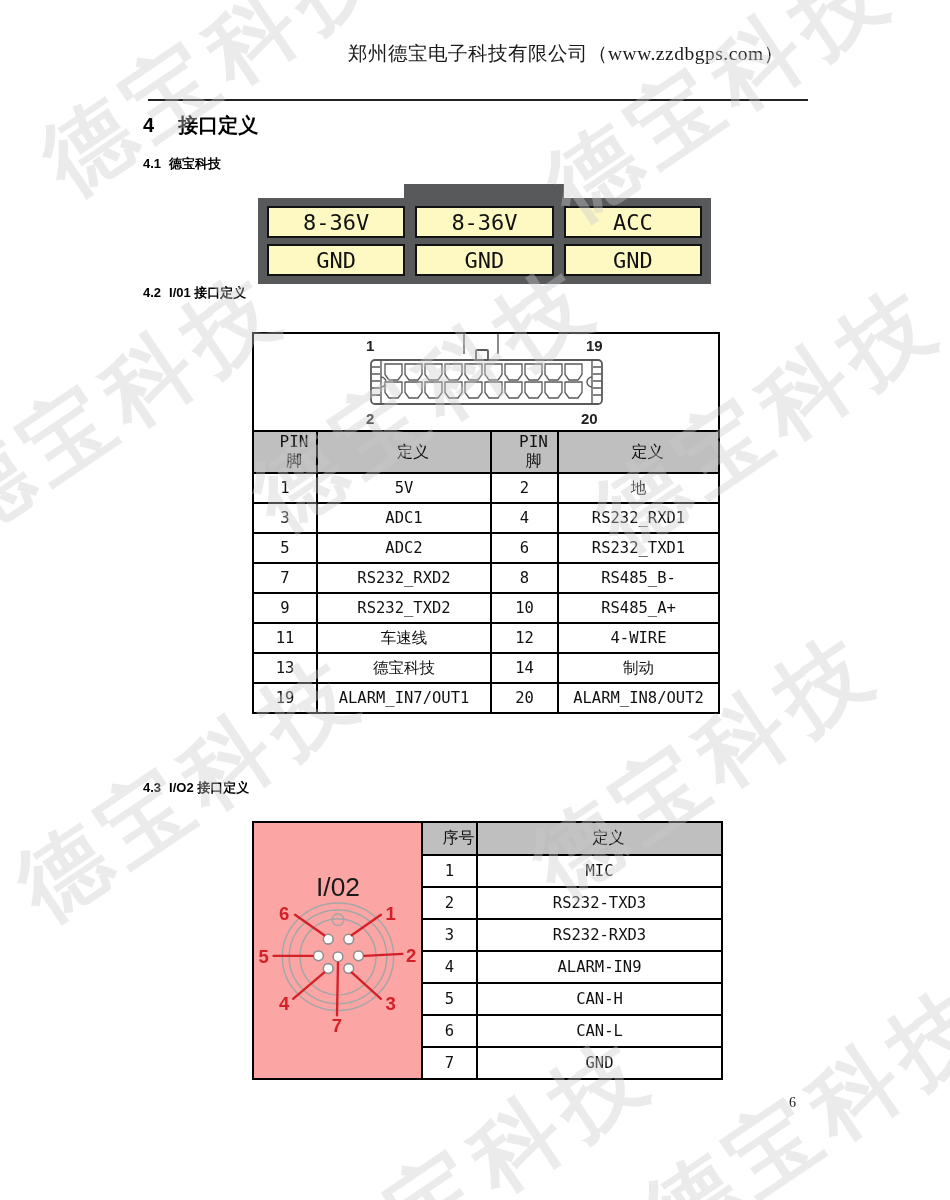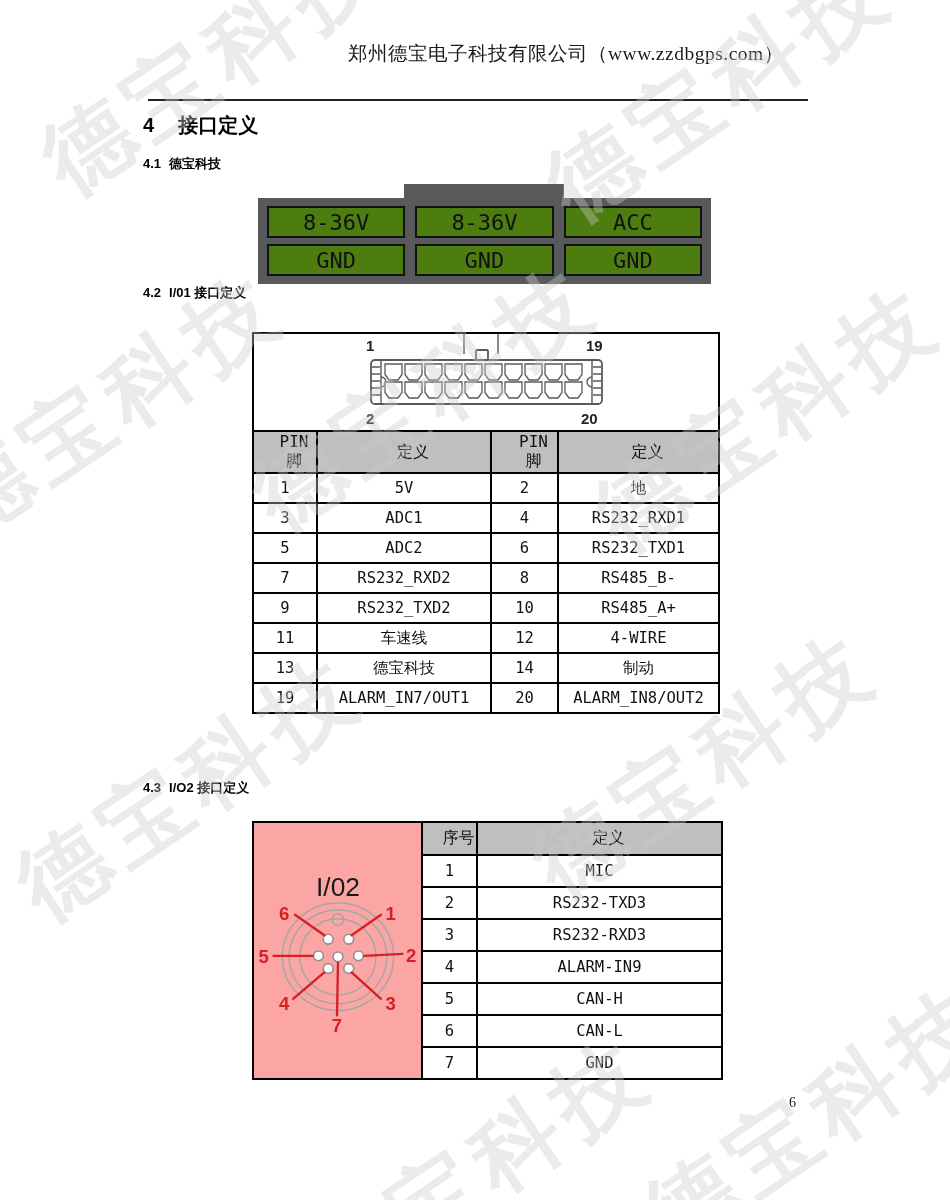--- a/index.html
+++ b/index.html
@@ -27,21 +27,21 @@
   .hd-sub{font-size:13px;gap:8px;}
   .h41{top:155px;}
   .h42{top:284px;}
   .h43{top:779px;}
   
   .pwr{position:absolute;left:258px;top:184px;width:453px;height:100px;z-index:1;}
   .pwr-tab{position:absolute;left:146px;top:0;width:160px;height:16px;background:var(--connector-frame-gray);}
   .pwr-frame{position:absolute;left:0;top:14px;width:453px;height:86px;background:var(--connector-frame-gray);
              box-sizing:border-box;padding:8px 9px;display:grid;
              grid-template-columns:1fr 1fr 1fr;grid-template-rows:1fr 1fr;gap:6px 10px;}
-  .pwr-cell{background:#4d7c0f;border:2px solid #121212;display:flex;align-items:center;justify-content:center;
+  .pwr-cell{background:#fef9c3;border:2px solid #121212;display:flex;align-items:center;justify-content:center;
             font-family:var(--mono);font-size:22px;color:#111;}
   
   table{border-collapse:collapse;table-layout:fixed;z-index:1;background:transparent;}
   td,th{border:2px solid #000;text-align:center;vertical-align:middle;padding:0;
         font-family:var(--mono);font-weight:normal;color:#111;background:#fff;}
   th{background:var(--table-header-gray);font-size:16px;padding-left:18px;}
   .t42{position:absolute;left:252px;top:332px;width:466px;}
   .t42 col.c-pin{width:64px;}  .t42 col.c-def1{width:174px;}
   .t42 col.c-pin2{width:67px;} .t42 col.c-def2{width:161px;}
   .t42 .imgcell{height:96px;background:#fff;}

